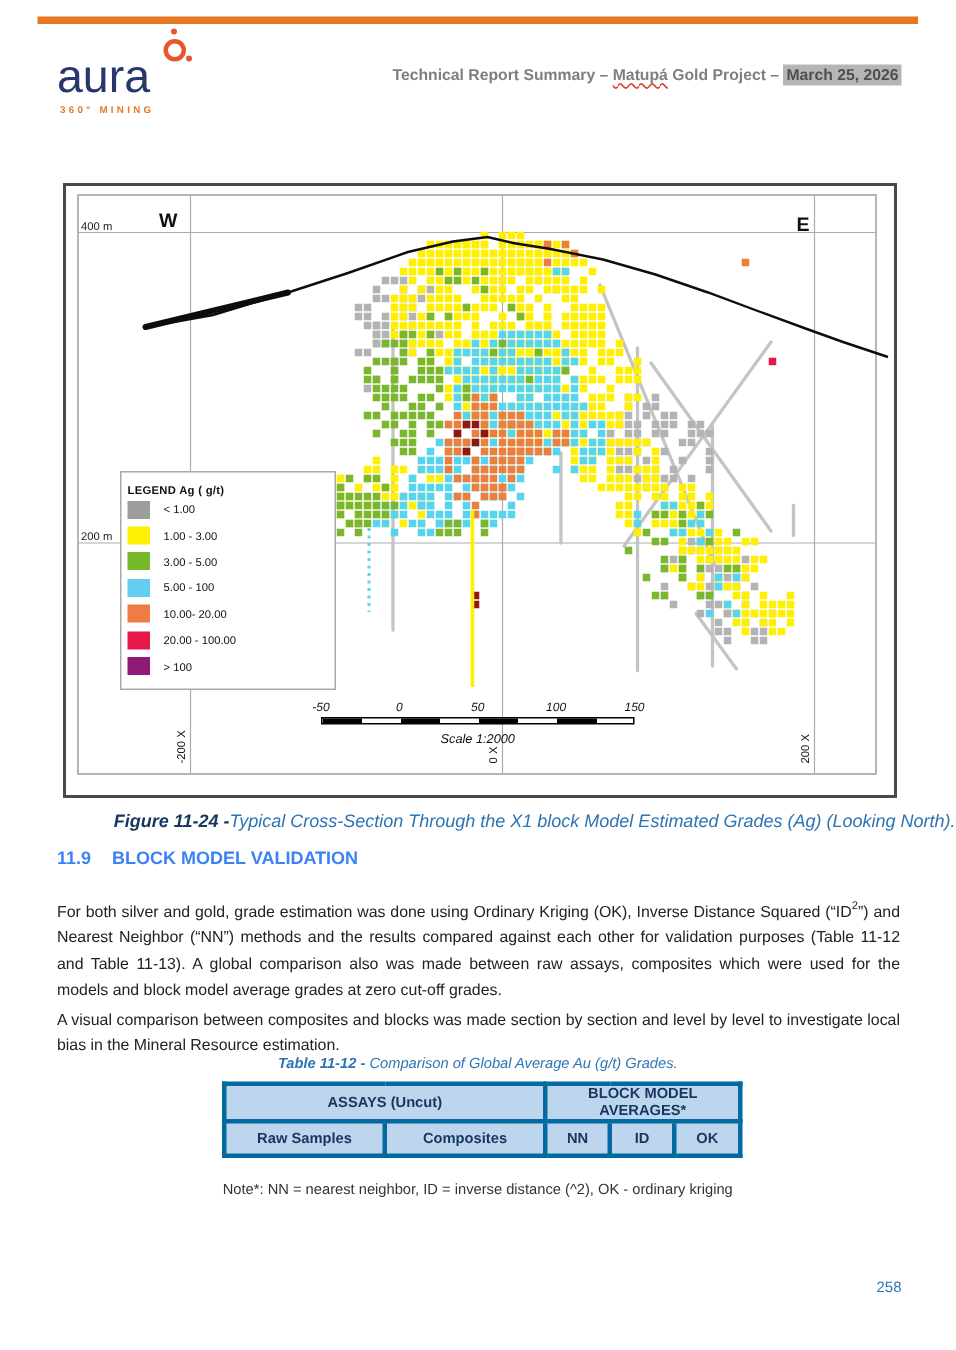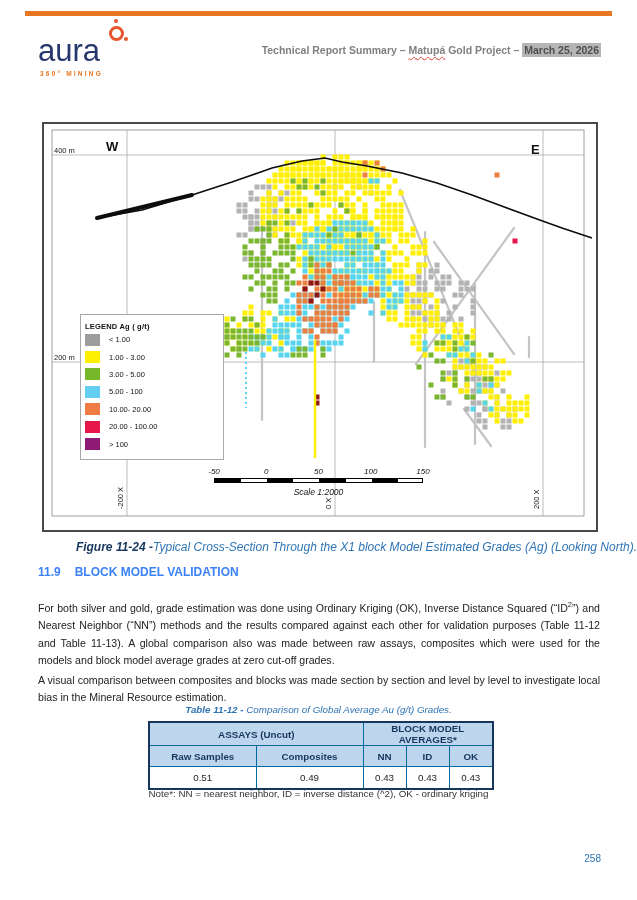--- a/index.html
+++ b/index.html
@@ -44,21 +44,21 @@
   .fig-caption .cap-label{font-weight:bold;color:#17365d;}
   .section-heading{position:absolute;left:38px;top:565px;font-size:12px;font-weight:bold;color:#3b82f6;}
   .section-heading .sec-num{margin-right:14px;}
   .body-par{position:absolute;left:38px;width:562px;font-size:10.6px;line-height:17.5px;text-align:justify;color:#222;}
   .p1{top:589px;}
   .p2{top:661px;}
   .body-par sup{font-size:7.5px;line-height:0;position:relative;top:-0.5px;}
   .table-caption{position:absolute;left:0;top:704px;width:100%;text-align:center;font-size:9.8px;font-style:italic;color:#2e74b5;}
   .table-caption .cap-label{font-weight:bold;}
   table.grades{position:absolute;left:148px;top:721px;width:344px;border-collapse:collapse;border:2px solid #17365d;table-layout:fixed;}
-  table.grades th,table.grades td{border:1px solid #0369a1;text-align:center;font-size:9.8px;padding:0;height:20px;}
+  table.grades th,table.grades td{border:3px solid #0369a1;text-align:center;font-size:9.8px;padding:0;height:20px;}
   table.grades th{background:#bdd6ee;color:#17365d;font-weight:bold;}
   table.grades td{color:#262626;background:#fff;height:21px;}
   .table-note{position:absolute;left:0;top:788px;width:100%;text-align:center;font-size:9.8px;color:#333;}
   .page-number{position:absolute;right:36px;top:853px;font-size:10px;color:#2e74b5;}
 </style>
 </head>
 <body>
 
 <div class="orange-bar"></div>
 
@@ -1504,25 +1504,18 @@
     <th colspan="2">ASSAYS (Uncut)</th>
     <th colspan="3">BLOCK MODEL AVERAGES*</th>
   </tr>
   <tr>
     <th>Raw Samples</th>
     <th>Composites</th>
     <th>NN</th>
     <th>ID</th>
     <th>OK</th>
   </tr>
-  <tr>
-    <td>0.51</td>
-    <td>0.49</td>
-    <td>0.43</td>
-    <td>0.43</td>
-    <td>0.43</td>
-  </tr>
 </tbody>
   </table>
 
 <div class="table-note">Note*: NN = nearest neighbor, ID = inverse distance (^2), OK - ordinary kriging</div>
 
 <div class="page-number">258</div>
 
 </body></html>

